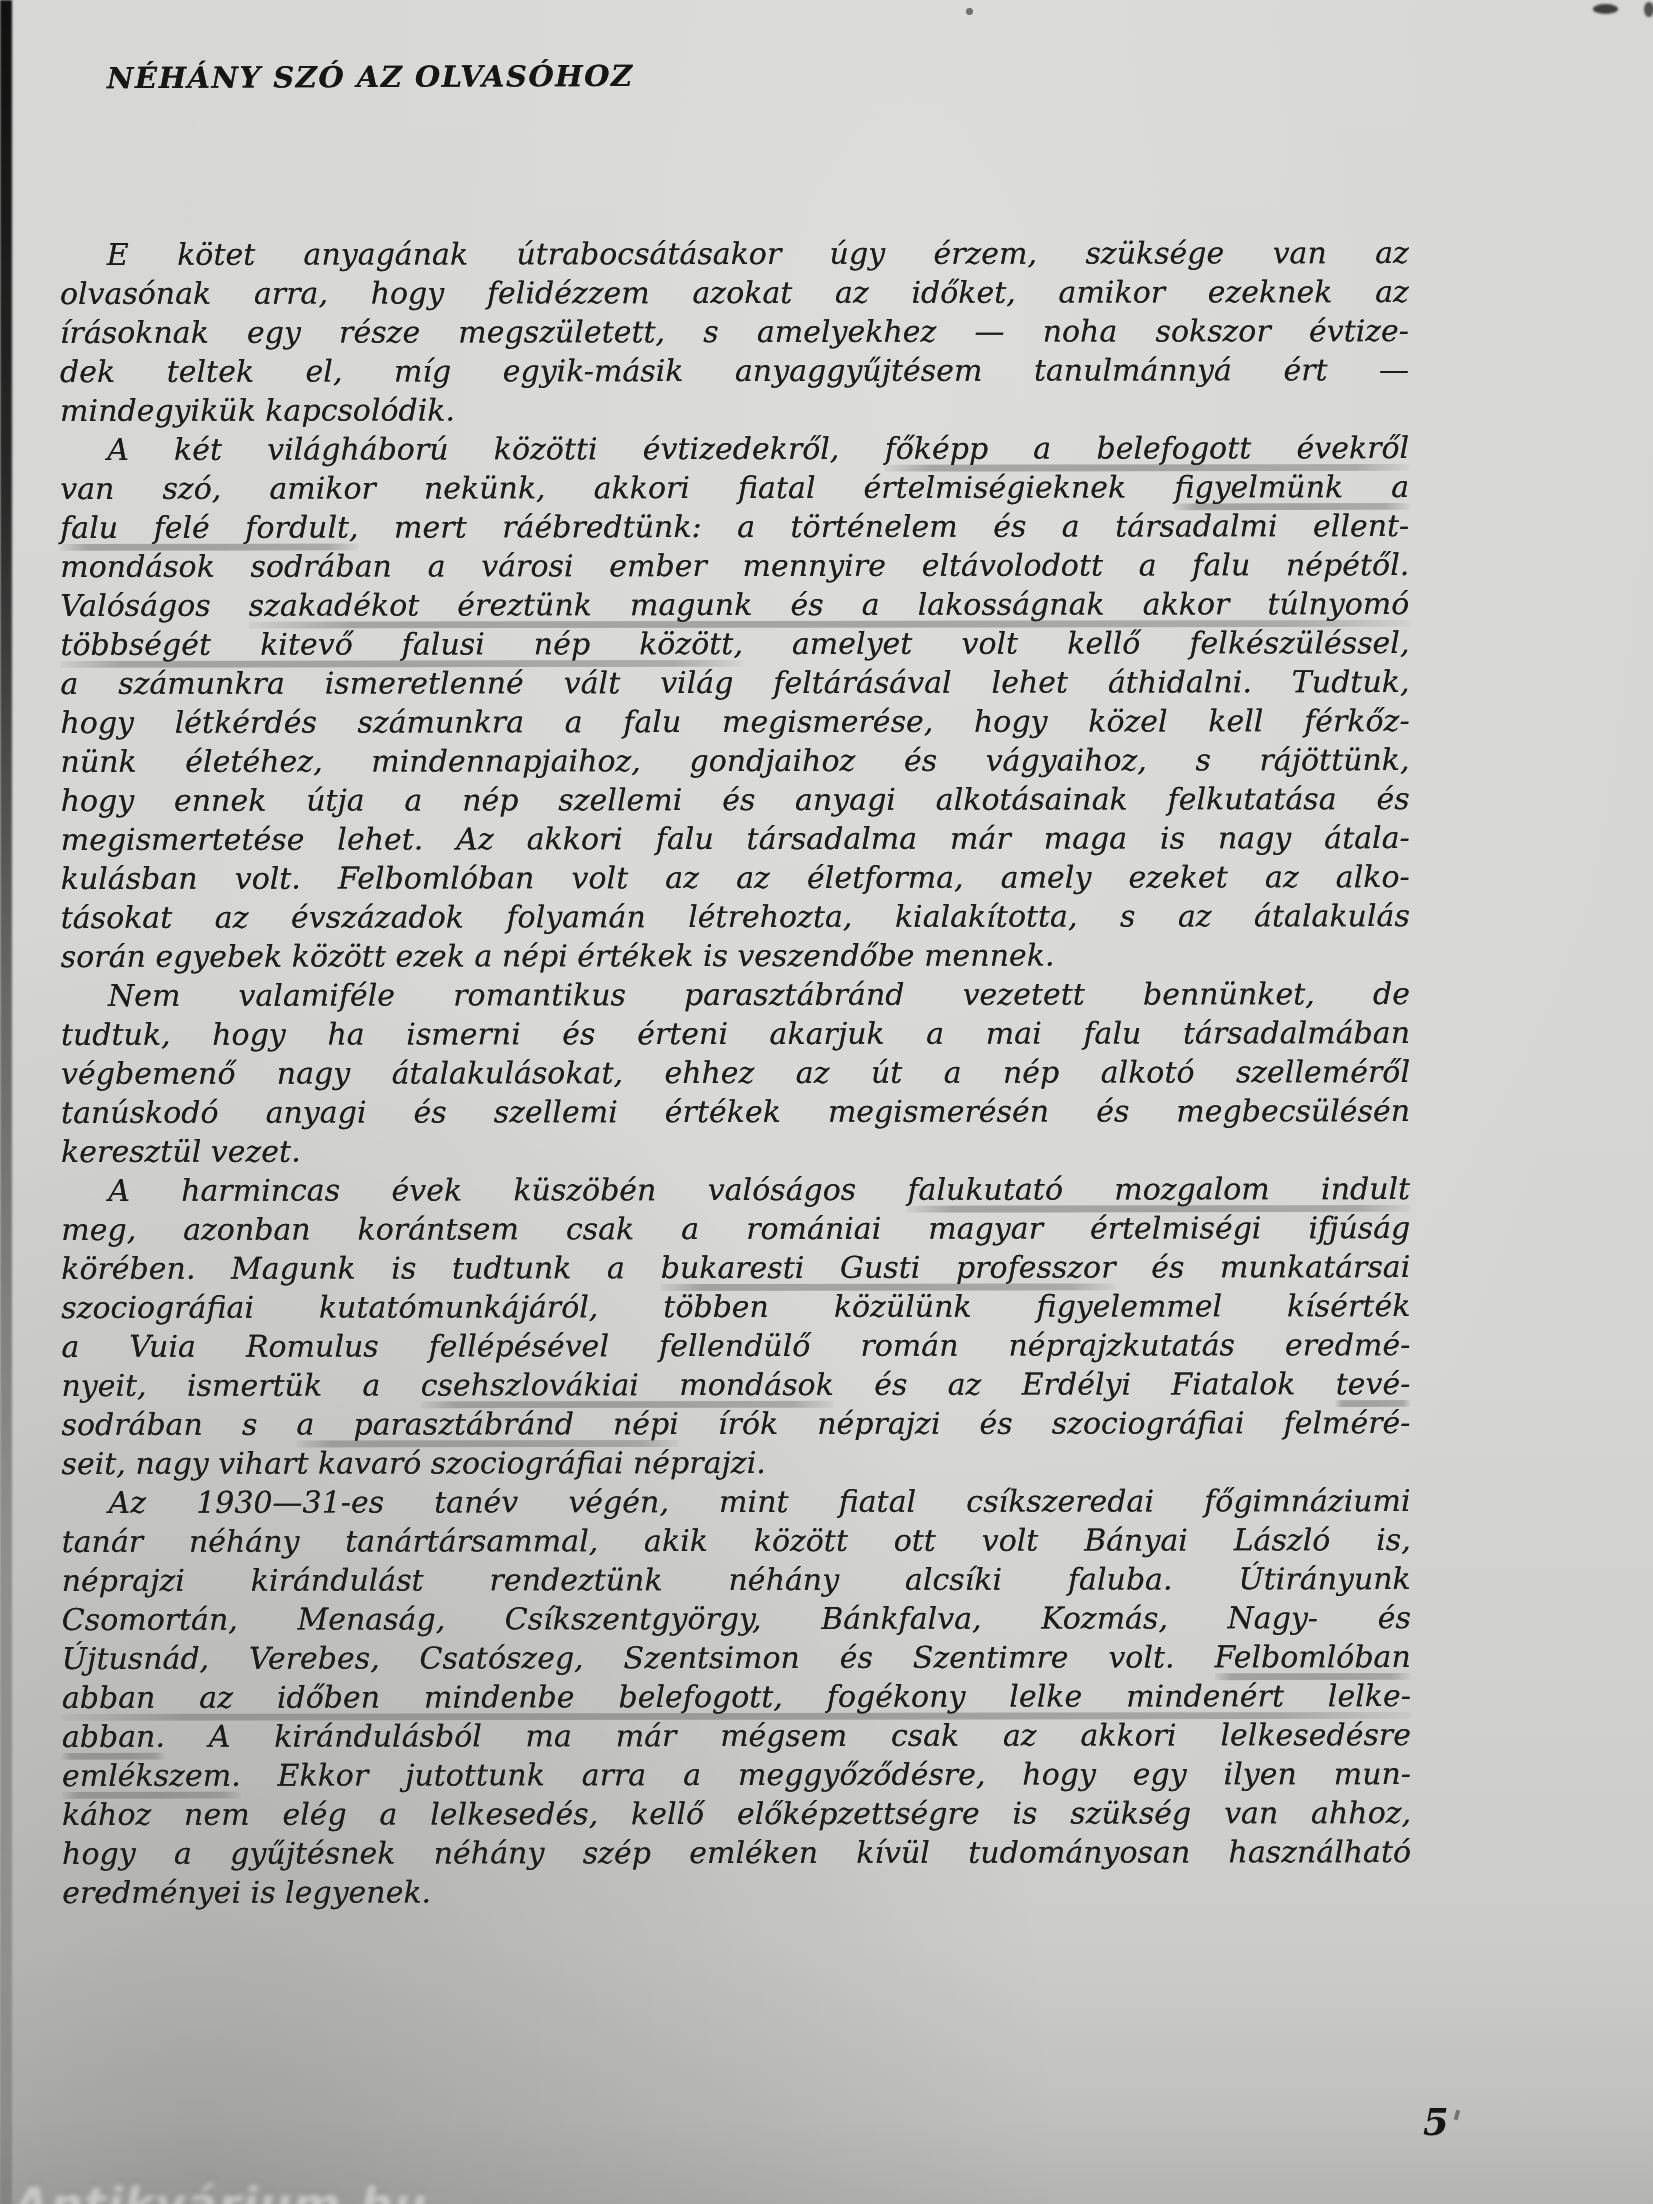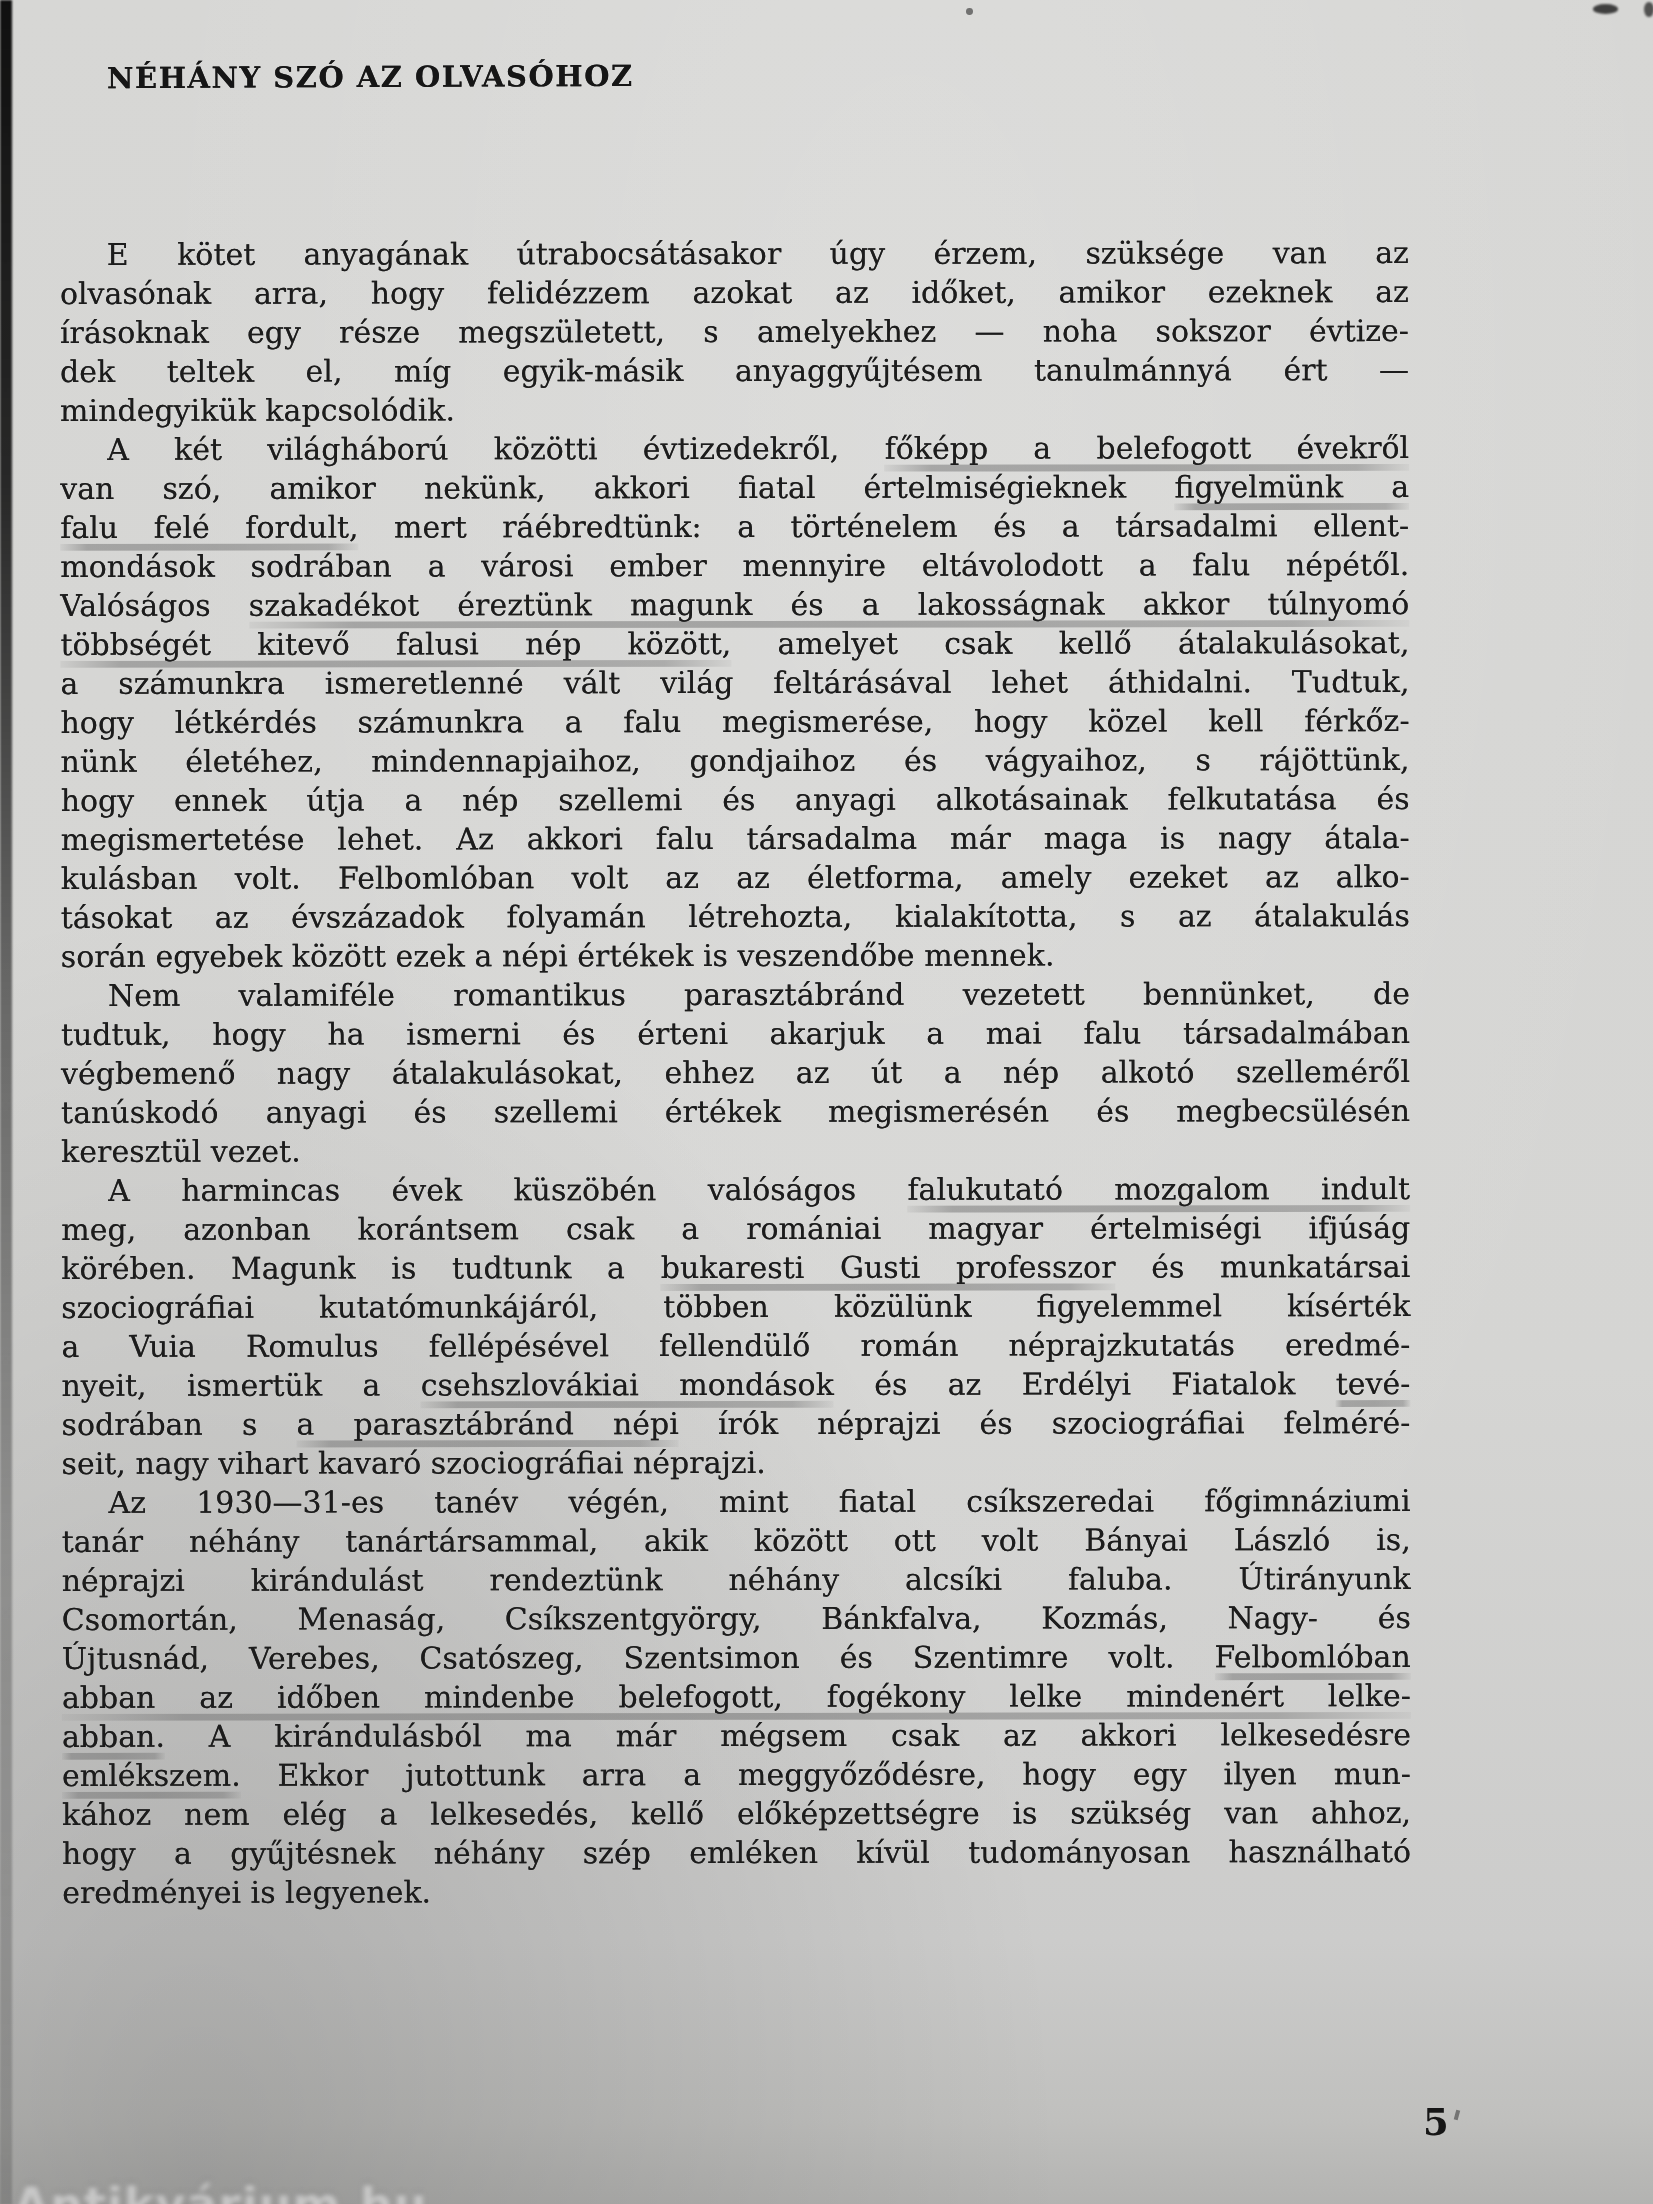--- a/index.html
+++ b/index.html
@@ -7,20 +7,21 @@
     position:relative;
     width:1654px;height:2205px;
     overflow:hidden;
     background:
       radial-gradient(ellipse at 12% 100%, rgba(0,0,0,0.16), transparent 42%),
       radial-gradient(ellipse at 55% 18%, rgba(255,255,255,0.14), transparent 62%),
       linear-gradient(to bottom, #d7d7d5 0%, #d5d5d3 60%, #cecoc? 0%, #cccccb 88%, #c2c2c0 96%, #b5b5b3 100%),
       #d3d3d1;
     font-family:"DejaVu Serif", serif;
     color:#1c1c1c;
+    font-style:italic;
   }
   
   #page{background:
       radial-gradient(ellipse at 12% 100%, rgba(0,0,0,0.16), transparent 42%),
       radial-gradient(ellipse at 55% 18%, rgba(255,255,255,0.14), transparent 62%),
       linear-gradient(to bottom, #d7d7d5 0%, #d5d5d3 62%, #cccccb 88%, #c0c0be 96%, #b3b3b1 100%),
       #d3d3d1;}
 
   .scan-edge{
     position:absolute;left:0;top:0;width:11.6px;height:100%;
@@ -100,21 +101,21 @@
       <div class="line first"><span>E kötet anyagának útrabocsátásakor úgy érzem, szüksége van az</span></div>
       <div class="line"><span>olvasónak arra, hogy felidézzem azokat az időket, amikor ezeknek az</span></div>
       <div class="line"><span>írásoknak egy része megszületett, s amelyekhez — noha sokszor évtize-</span></div>
       <div class="line"><span>dek teltek el, míg egyik-másik anyaggyűjtésem tanulmánnyá ért —</span></div>
       <div class="line lastline"><span>mindegyikük kapcsolódik.</span></div>
       <div class="line first"><span>A két világháború közötti évtizedekről, </span><span class="u">főképp a belefogott évekről</span></div>
       <div class="line"><span>van szó, amikor nekünk, akkori fiatal értelmiségieknek </span><span class="u">figyelmünk a</span></div>
       <div class="line"><span class="u">falu felé fordult,</span><span> mert ráébredtünk: a történelem és a társadalmi ellent-</span></div>
       <div class="line"><span>mondások sodrában a városi ember mennyire eltávolodott a falu népétől.</span></div>
       <div class="line"><span>Valóságos </span><span class="u">szakadékot éreztünk magunk és a lakosságnak akkor túlnyomó</span></div>
-      <div class="line"><span class="u">többségét kitevő falusi nép között,</span><span> amelyet csak kellő átalakulásokat,</span></div>
+      <div class="line"><span class="u">többségét kitevő falusi nép között,</span><span> amelyet volt kellő felkészüléssel,</span></div>
       <div class="line"><span>a számunkra ismeretlenné vált világ feltárásával lehet áthidalni. Tudtuk,</span></div>
       <div class="line"><span>hogy létkérdés számunkra a falu megismerése, hogy közel kell férkőz-</span></div>
       <div class="line"><span>nünk életéhez, mindennapjaihoz, gondjaihoz és vágyaihoz, s rájöttünk,</span></div>
       <div class="line"><span>hogy ennek útja a nép szellemi és anyagi alkotásainak felkutatása és</span></div>
       <div class="line"><span>megismertetése lehet. Az akkori falu társadalma már maga is nagy átala-</span></div>
       <div class="line"><span>kulásban volt. Felbomlóban volt az az életforma, amely ezeket az alko-</span></div>
       <div class="line"><span>tásokat az évszázadok folyamán létrehozta, kialakította, s az átalakulás</span></div>
       <div class="line lastline"><span>során egyebek között ezek a népi értékek is veszendőbe mennek.</span></div>
       <div class="line first"><span>Nem valamiféle romantikus parasztábránd vezetett bennünket, de</span></div>
       <div class="line"><span>tudtuk, hogy ha ismerni és érteni akarjuk a mai falu társadalmában</span></div>

